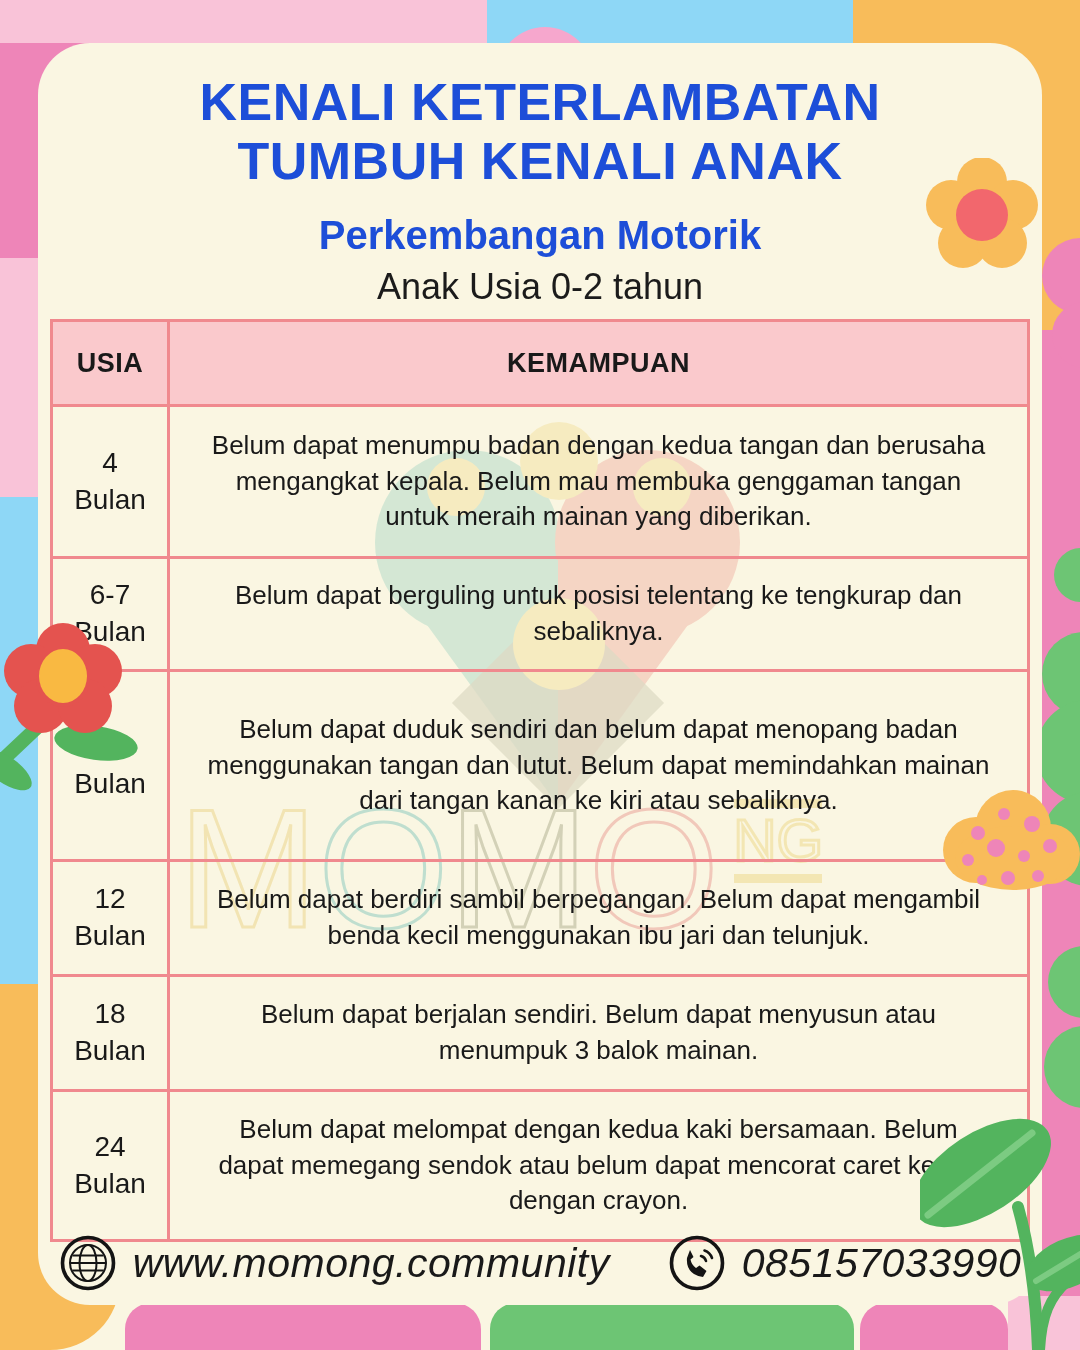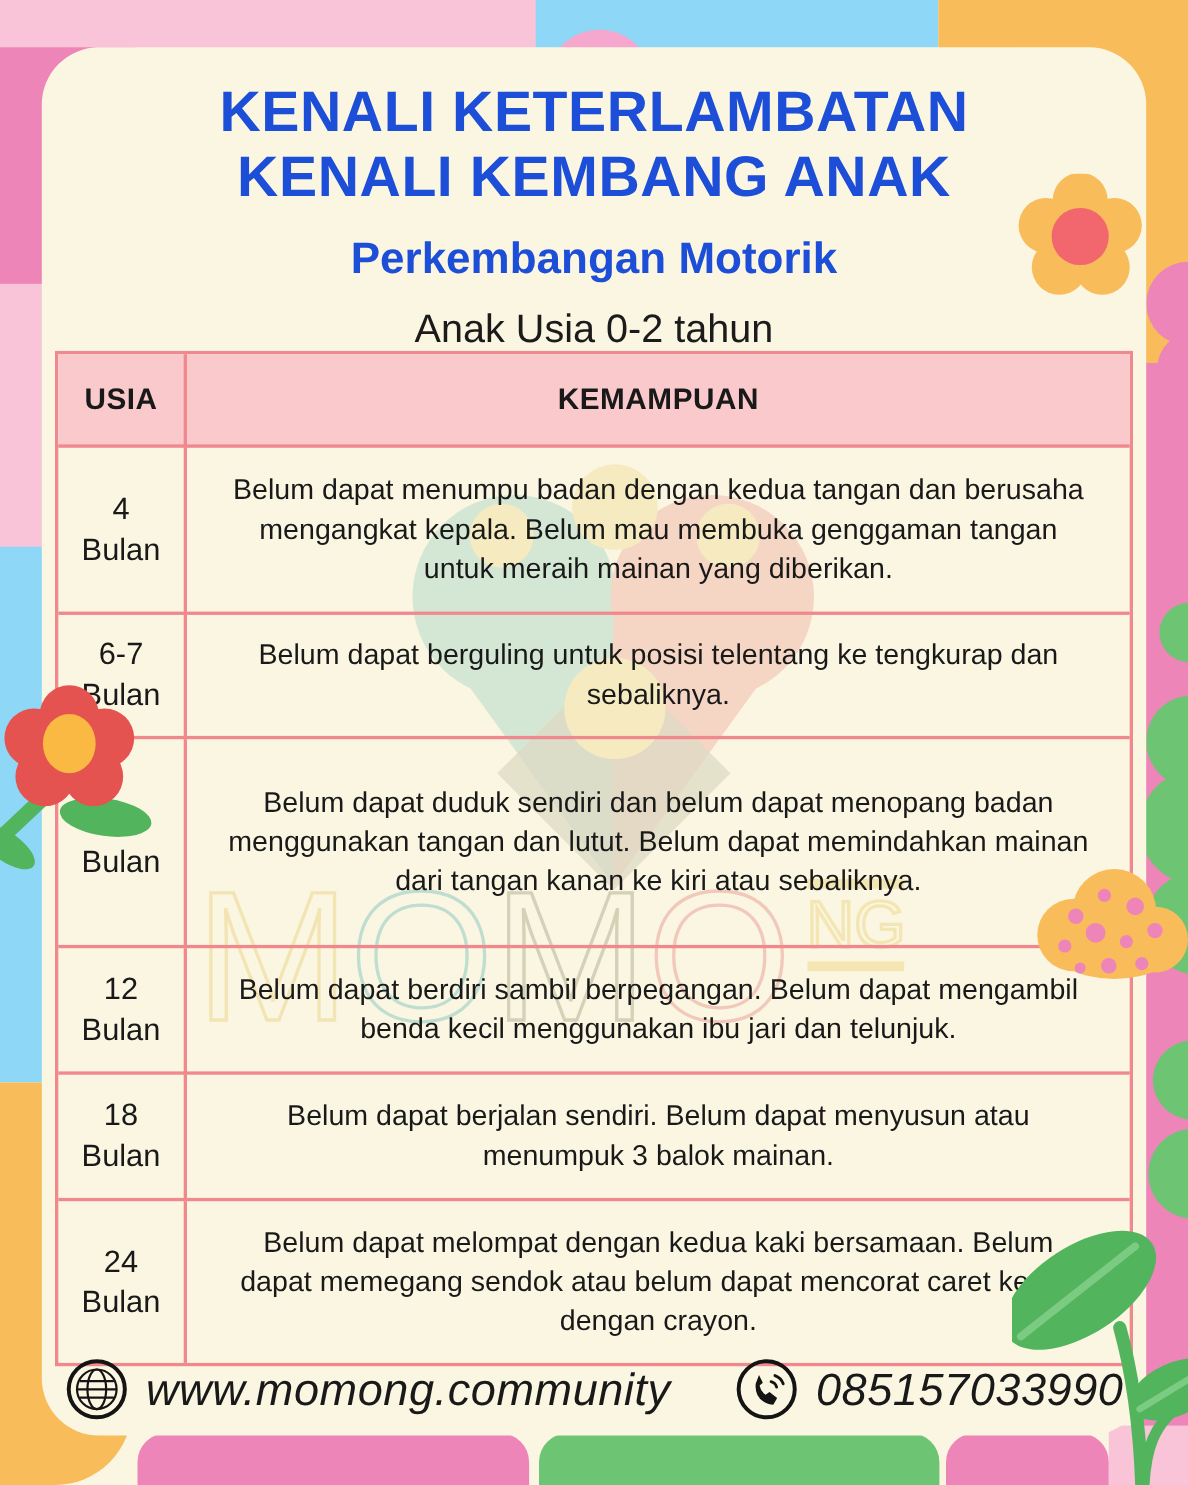--- a/index.html
+++ b/index.html
@@ -39,21 +39,21 @@
 
   
   .card {
     position:absolute; left:38px; top:43px; width:1004px; height:1262px;
     background:#FAF6E2; border-radius:52px; z-index:10;
   }
 
   
   .title { margin-top:30px; text-align:center; font-weight:800; font-size:52px; line-height:1.13; letter-spacing:.5px; color:#1d4ed8; }
   .subtitle { margin-top:22px; text-align:center; font-weight:700; font-size:40px; color:#1d4ed8; }
-  .audience { margin-top:20px; text-align:center; font-weight:400; font-size:36px; color:#1b1b1b; }
+  .audience { margin-top:8px; text-align:center; font-weight:400; font-size:36px; color:#1b1b1b; }
 
   
   .watermark { position:absolute; left:0; top:0; width:100%; height:100%; z-index:1; pointer-events:none; }
   .wm-heart { position:absolute; left:337px; top:387px; width:365px; height:385px; opacity:.20; }
   .wm-heart > div { position:absolute; }
   .wm-lobe-teal { left:0; top:20px; width:185px; height:185px; border-radius:50%; background:#3FAE9F; }
   .wm-lobe-red  { left:180px; top:20px; width:185px; height:185px; border-radius:50%; background:#E2574F; }
   .wm-point { left:5px; top:130px; width:355px; height:245px;
     background:linear-gradient(90deg,#3FAE9F 50%,#E2574F 50%);
     clip-path:polygon(0 0,100% 0,50% 100%); }
@@ -141,21 +141,21 @@
       <span class="wm-ng">
         <span class="wm-ng-bar"></span>
         <span class="wm-ng-text">NG</span>
         <span class="wm-ng-bar"></span>
       </span>
     </div>
   </div>
 
   <div class="title">
     <div>KENALI KETERLAMBATAN</div>
-    <div>KENALI KEMBANG ANAK</div>
+    <div>TUMBUH KENALI ANAK</div>
   </div>
   <div class="subtitle">Perkembangan Motorik</div>
   <div class="audience">Anak Usia 0-2 tahun</div>
 
   <div class="milestone-table">
     <div class="cell head">USIA</div>
     <div class="cell head last-col">KEMAMPUAN</div>
 
     <div class="cell age">
       <span>4</span>

